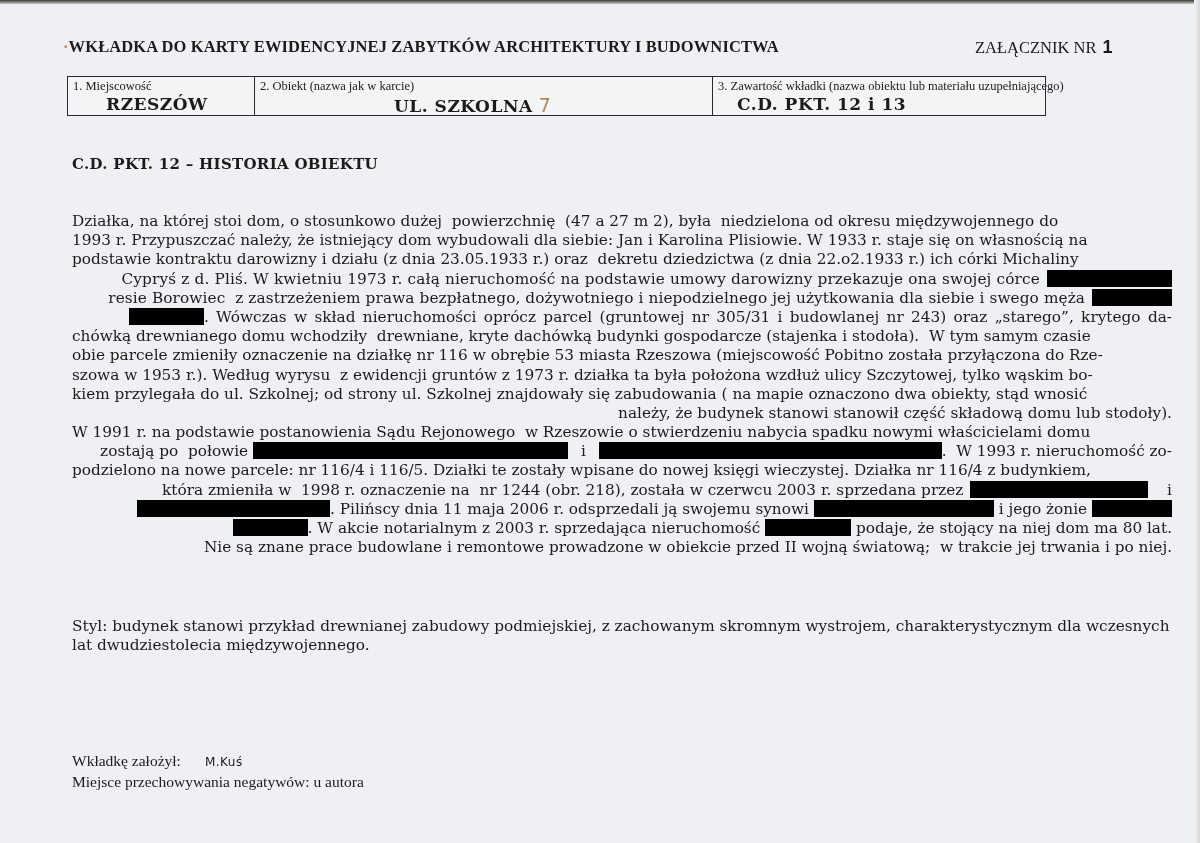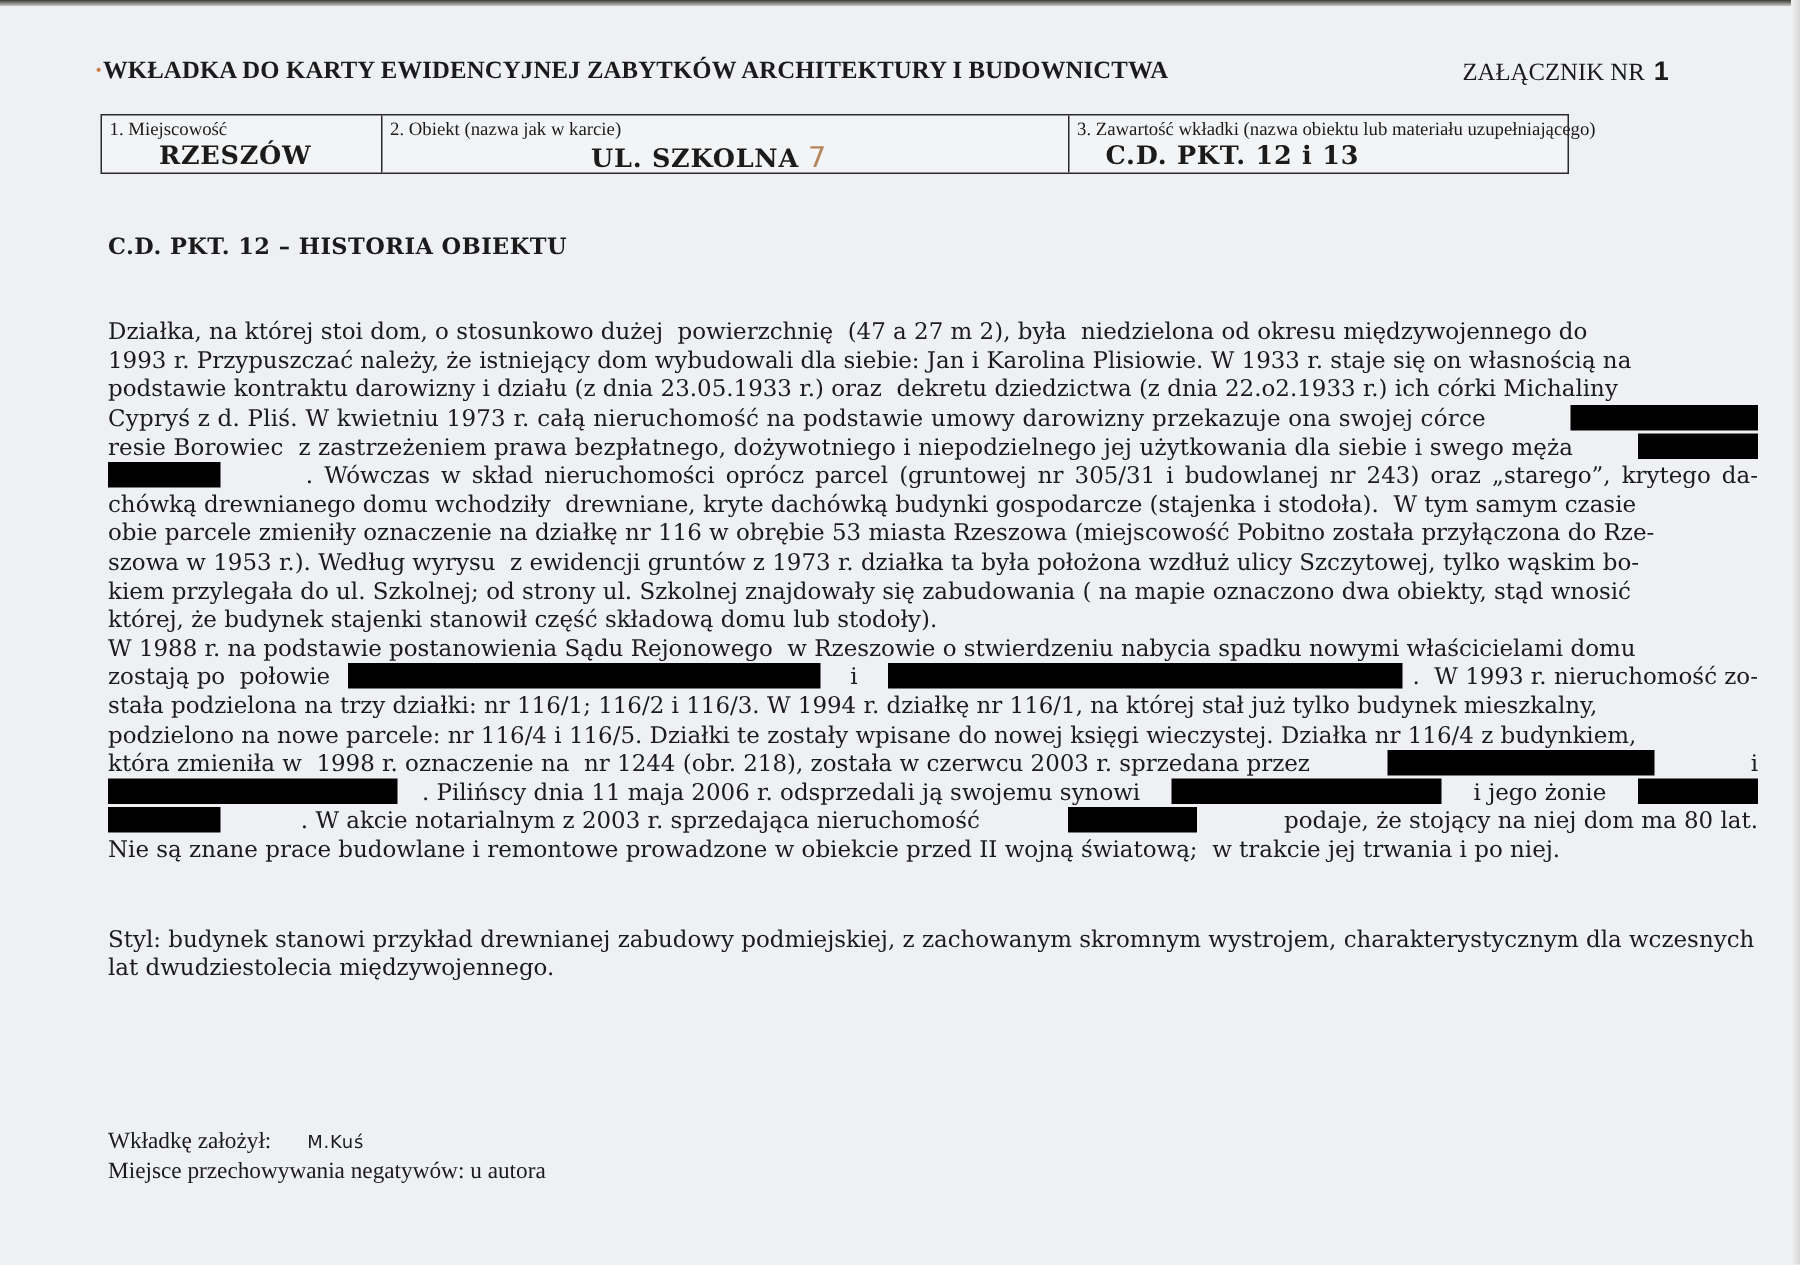--- a/index.html
+++ b/index.html
@@ -47,21 +47,21 @@
   .c3 { flex: 1; } .c3 .val { left: 24px; }
   .hand { font-family: "DejaVu Sans", sans-serif; font-weight: normal; color: #b5865c; font-size: 19px; margin-left: 6px; }
   .section-title {
     position: absolute; left: 72px; top: 155px; font-weight: bold; font-size: 15px; letter-spacing: 0.3px; white-space: nowrap;
   }
   .body-text {
     position: absolute; left: 72px; top: 212px; width: 1100px;
     font-size: 15.3px; line-height: 19.2px; white-space: nowrap;
   }
   .line { height: 19.2px; display: flex; justify-content: space-between; }
-  .line.left { justify-content: space-between; }
+  .line.left { justify-content: flex-end; }
   .line span { white-space: pre; }
   .redact { display: inline-block; background: #000; height: 17px; vertical-align: -3px; }
   .style-text {
     position: absolute; left: 72px; top: 617px; width: 1100px; font-size: 15.3px; line-height: 19.2px;
   }
   .footer {
     position: absolute; left: 72px; top: 751px; font-family: "Liberation Serif", serif; font-size: 15.5px; line-height: 19px; white-space: nowrap;
   }
   .sig { font-family: "DejaVu Sans", sans-serif; font-size: 12px; margin-left: 24px; letter-spacing: 0.5px; }
 </style>
@@ -119,34 +119,31 @@
   <div class="line">
       <span>obie parcele zmieniły oznaczenie na działkę nr 116 w obrębie 53 miasta Rzeszowa (miejscowość Pobitno została przyłączona do Rze-</span>
     </div>
   <div class="line">
       <span>szowa w 1953 r.). Według wyrysu  z ewidencji gruntów z 1973 r. działka ta była położona wzdłuż ulicy Szczytowej, tylko wąskim bo-</span>
     </div>
   <div class="line">
       <span>kiem przylegała do ul. Szkolnej; od strony ul. Szkolnej znajdowały się zabudowania ( na mapie oznaczono dwa obiekty, stąd wnosić</span>
     </div>
   <div class="line left">
-      <span>której, że budynek stajenki stanowił część składową domu lub stodoły).</span>
+      <span>należy, że budynek stanowi stanowił część składową domu lub stodoły).</span>
     </div>
   <div class="line">
-      <span>W 1988 r. na podstawie postanowienia Sądu Rejonowego  w Rzeszowie o stwierdzeniu nabycia spadku nowymi właścicielami domu</span>
+      <span>W 1991 r. na podstawie postanowienia Sądu Rejonowego  w Rzeszowie o stwierdzeniu nabycia spadku nowymi właścicielami domu</span>
     </div>
   <div class="line left">
       <span>zostają po  połowie </span>
       <span class="redact" style="width:315px"></span>
       <span style="margin:0 8px"> i </span>
       <span class="redact" style="width:343px"></span>
       <span>.  W 1993 r. nieruchomość zo-</span>
-    </div>
-  <div class="line">
-      <span>stała podzielona na trzy działki: nr 116/1; 116/2 i 116/3. W 1994 r. działkę nr 116/1, na której stał już tylko budynek mieszkalny,</span>
     </div>
   <div class="line">
       <span>podzielono na nowe parcele: nr 116/4 i 116/5. Działki te zostały wpisane do nowej księgi wieczystej. Działka nr 116/4 z budynkiem,</span>
     </div>
   <div class="line left">
       <span>która zmieniła w  1998 r. oznaczenie na  nr 1244 (obr. 218), została w czerwcu 2003 r. sprzedana przez </span>
       <span class="redact" style="width:178px;margin-left:2px"></span>
       <span style="margin-left:14px"> i</span>
     </div>
   <div class="line left">

